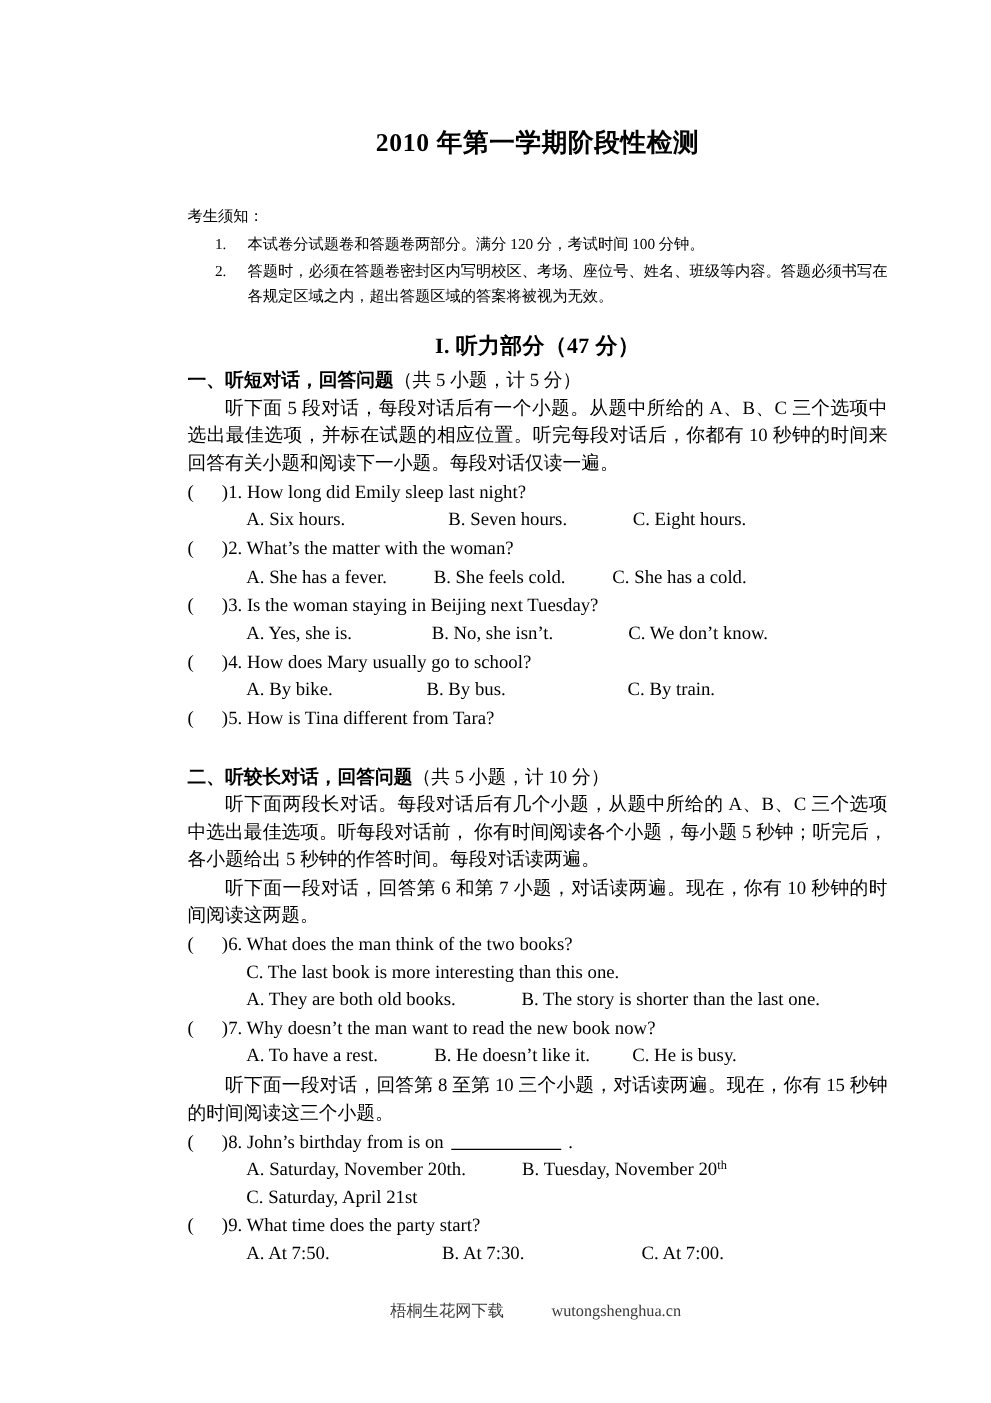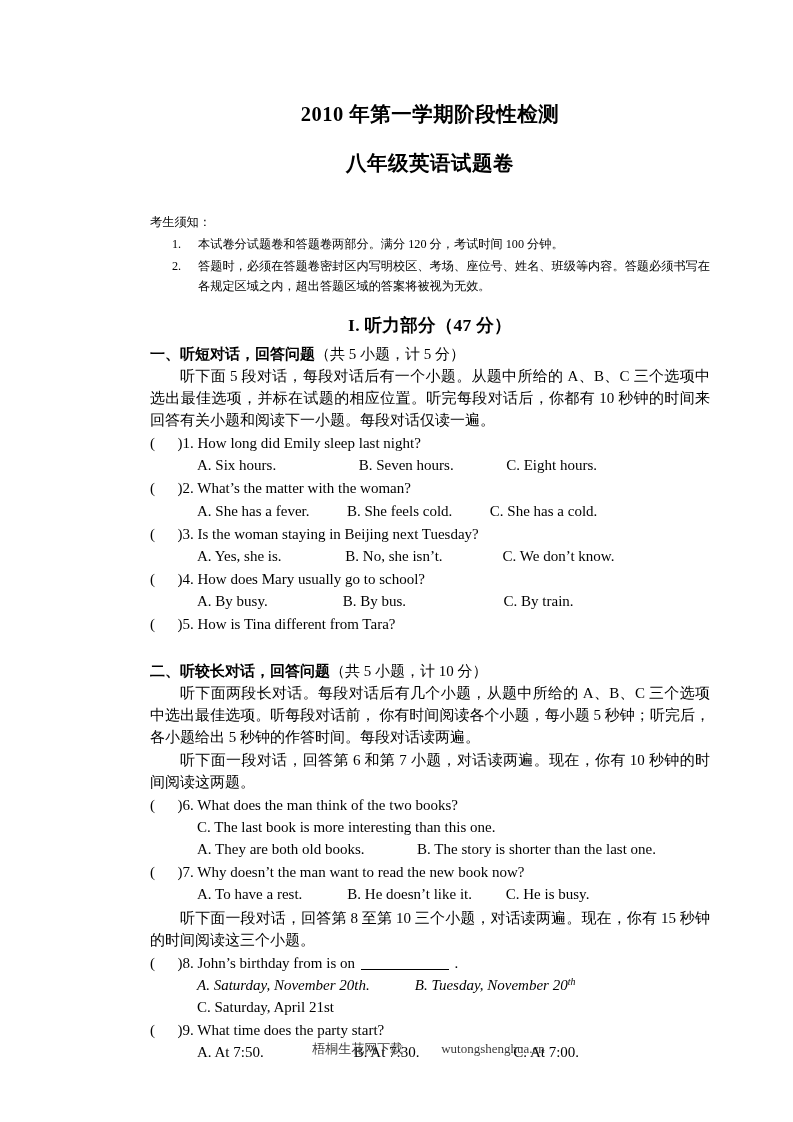--- a/index.html
+++ b/index.html
@@ -114,21 +114,20 @@
     font-size: 15px;
     line-height: 1.47;
     margin-top: 0;
     padding-left: 47px;
     position: relative;
     white-space: pre;
   }
   .opts .opt {
     display: inline-block;
     white-space: pre;
-    font-style: italic;
   }
   sup {
     font-size: 0.66em;
     vertical-align: 0.52em;
     line-height: 0;
   }
 
   
   .footer {
     position: absolute;
@@ -141,21 +140,20 @@
   }
   .footer .f-site { margin-right: 38px; }
 </style>
 </head>
 <body>
 
 <div class="page">
   <div class="content">
 
     <div class="doc-title title-1">2010 年第一学期阶段性检测</div>
-    <div class="doc-title title-2">八年级英语试题卷</div>
 
     <div class="notice-head">考生须知：</div>
     <ul class="notice-list">
       <li>
         <span class="num">1.</span>
         <span>本试卷分试题卷和答题卷两部分。满分 120 分，考试时间 100 分钟。</span>
       </li>
       <li>
         <span class="num">2.</span>
         <span>答题时，必须在答题卷密封区内写明校区、考场、座位号、姓名、班级等内容。答题必须书写在各规定区域之内，超出答题区域的答案将被视为无效。</span>
@@ -172,21 +170,21 @@
     <div class="q"><span>(      )</span><span>1.</span><span class="q-stem"> How long did Emily sleep last night?</span></div>
     <div class="opts">A. Six hours.                      B. Seven hours.              C. Eight hours.</div>
 
     <div class="q"><span>(      )</span><span>2.</span><span class="q-stem"> What’s the matter with the woman?</span></div>
     <div class="opts">A. She has a fever.          B. She feels cold.          C. She has a cold.</div>
 
     <div class="q"><span>(      )</span><span>3.</span><span class="q-stem"> Is the woman staying in Beijing next Tuesday?</span></div>
     <div class="opts">A. Yes, she is.                 B. No, she isn’t.                C. We don’t know.</div>
 
     <div class="q"><span>(      )</span><span>4.</span><span class="q-stem"> How does Mary usually go to school?</span></div>
-    <div class="opts">A. By busy.                    B. By bus.                          C. By train.</div>
+    <div class="opts">A. By bike.                    B. By bus.                          C. By train.</div>
 
     <div class="q"><span>(      )</span><span>5.</span><span class="q-stem"> How is Tina different from Tara?</span></div>
 
     <div class="section-head" style="margin-top:26px;">
       <span class="sh-bold">二、听较长对话，回答问题</span><span class="sh-thin">（共 5 小题，计 10 分）</span>
     </div>
     <div class="instr">听下面两段长对话。每段对话后有几个小题，从题中所给的 A、B、C 三个选项中选出最佳选项。听每段对话前， 你有时间阅读各个小题，每小题 5 秒钟；听完后，各小题给出 5 秒钟的作答时间。每段对话读两遍。</div>
     <div class="instr">听下面一段对话，回答第 6 和第 7 小题，对话读两遍。现在，你有 10 秒钟的时间阅读这两题。</div>
 
     <div class="q"><span>(      )</span><span>6.</span><span class="q-stem"> What does the man think of the two books?</span></div>

